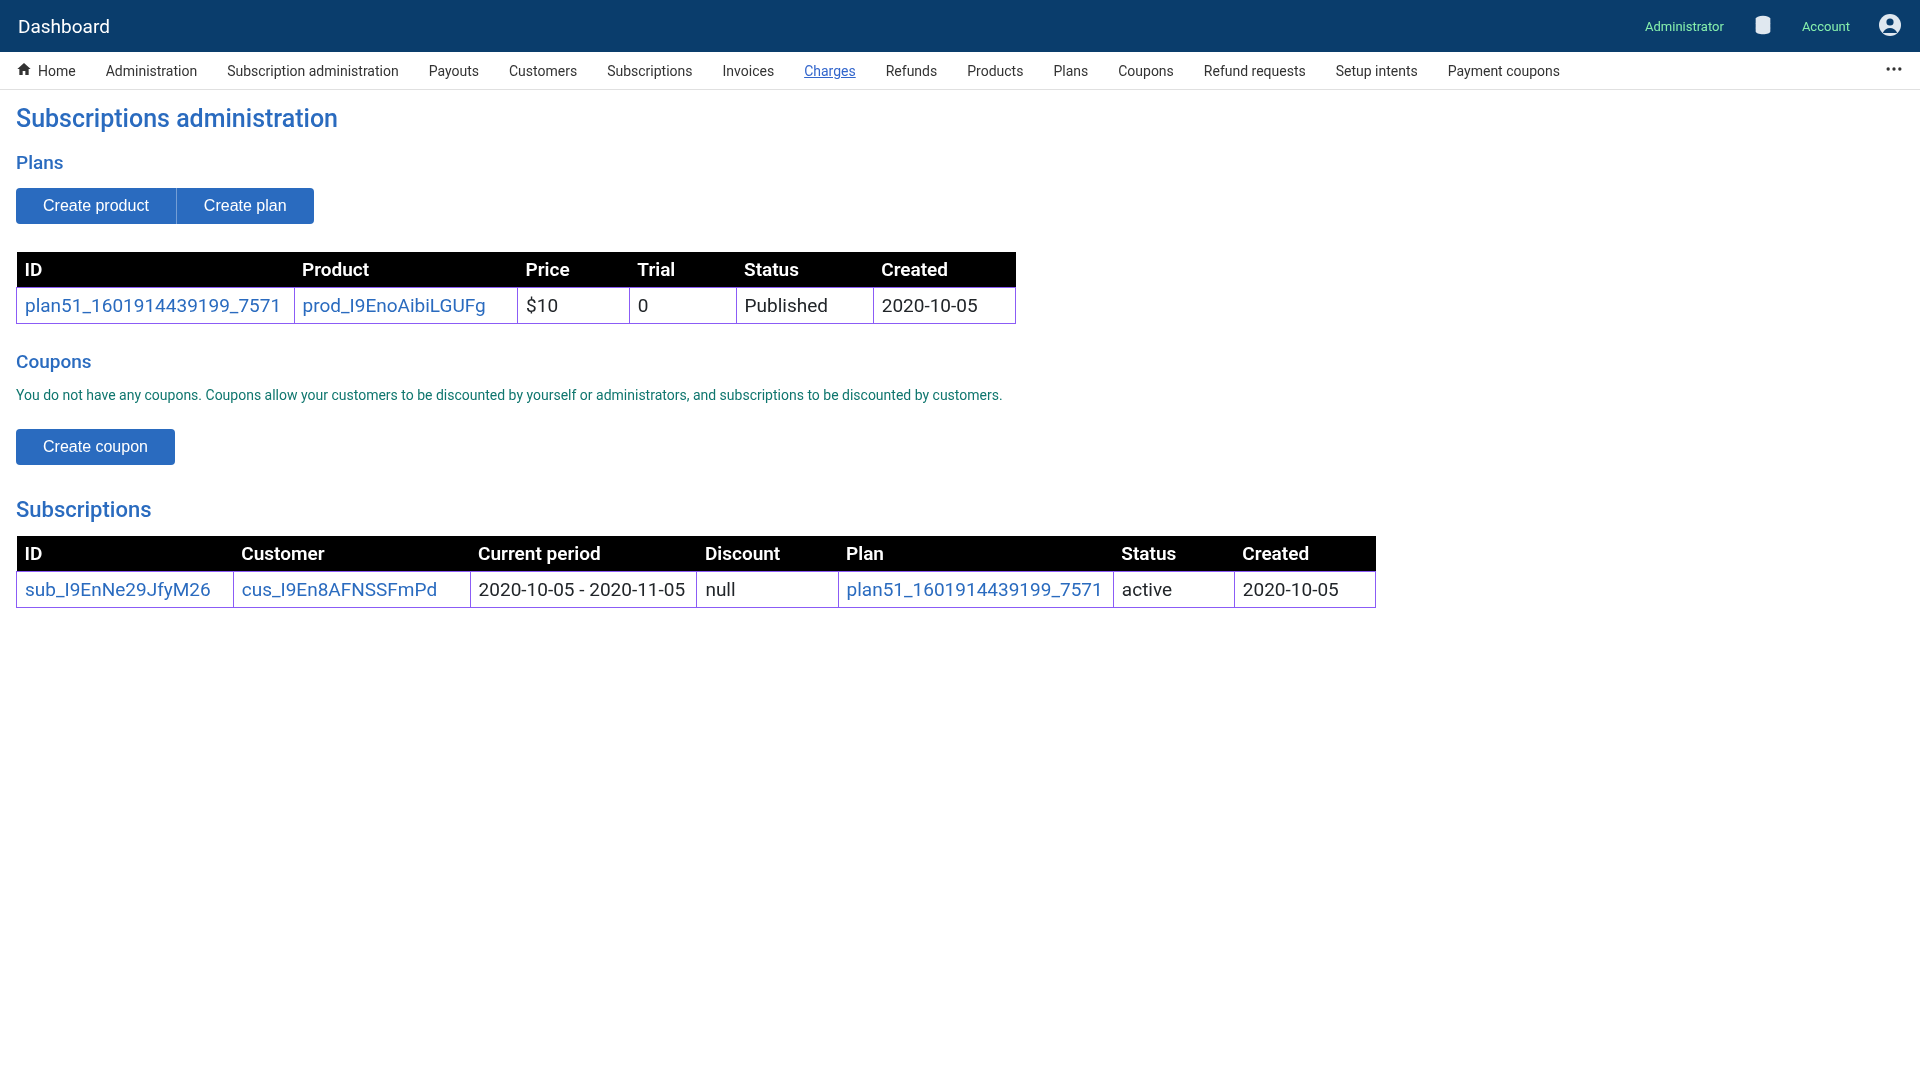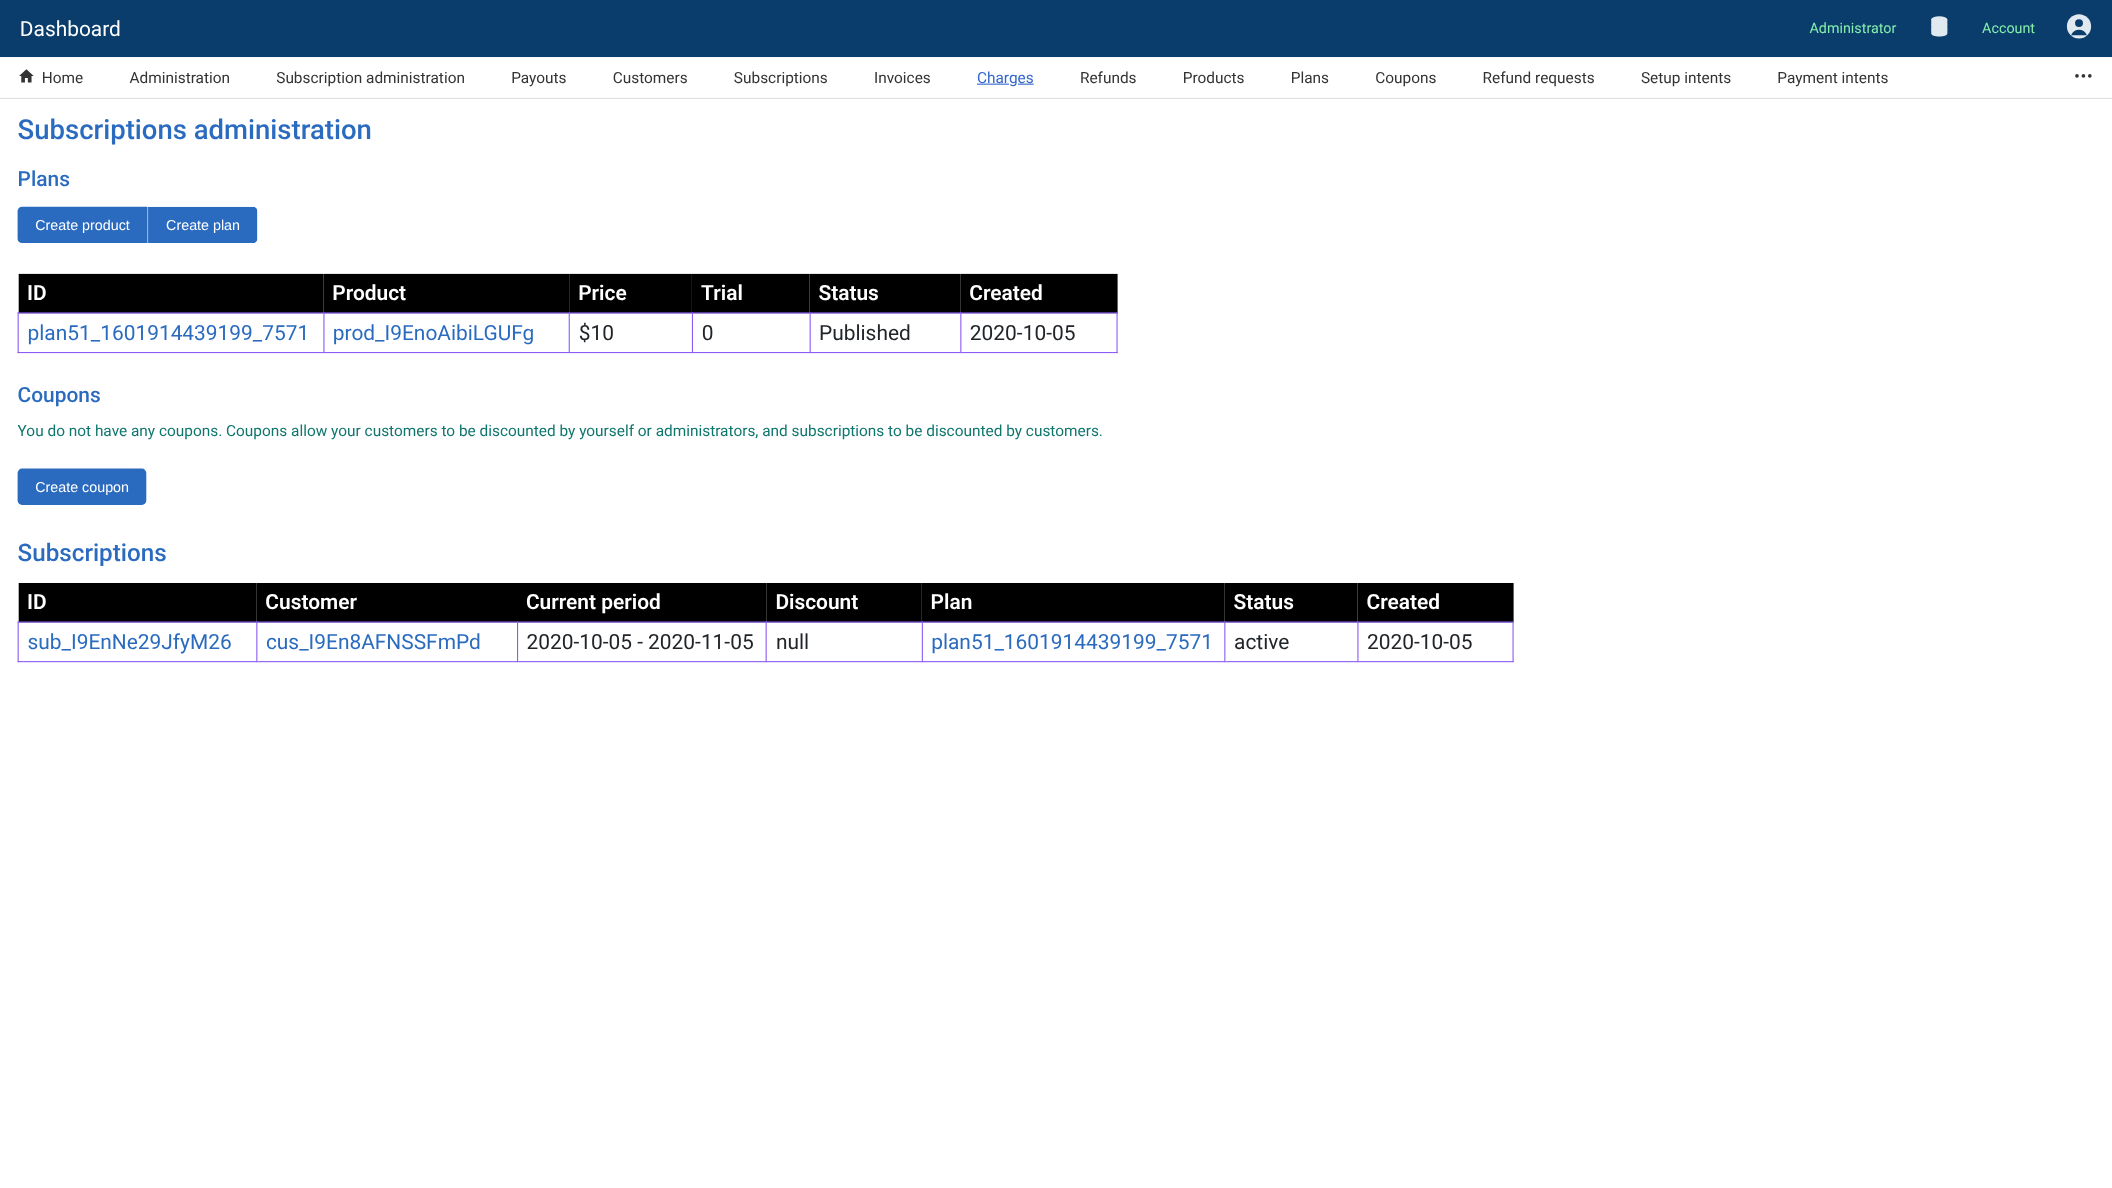--- a/index.html
+++ b/index.html
@@ -35,21 +35,21 @@
     color: #86efac;
   }
   .top-bar svg { fill: #e0e8f0; }
   .nav-bar {
     background: #fff;
     border-bottom: 1px solid #e0e0e0;
     height: 38px;
     display: flex;
     align-items: center;
     padding: 0 16px;
-    gap: 42px;
+    gap: 30px;
     font-size: 14px;
     color: #333;
   }
   .nav-bar .nav-item {
     color: #333;
     cursor: pointer;
     white-space: nowrap;
   }
   .nav-bar .nav-item.active {
     color: #3366cc;
@@ -83,22 +83,22 @@
     font-size: 22px;
   }
   .btn-row {
     display: flex;
     margin-bottom: 28px;
   }
   .btn {
     background: #2a6bbf;
     color: #fff;
     border: none;
-    padding: 9px 16px;
-    font-size: 13px;
+    padding: 9px 27px;
+    font-size: 16px;
     cursor: pointer;
   }
   .btn-row .btn:first-child {
     border-radius: 4px 0 0 4px;
   }
   .btn-row .btn:last-child {
     border-radius: 0 4px 4px 0;
     border-left: 1px solid rgba(255,255,255,0.35);
   }
   .btn.solo {
@@ -190,21 +190,21 @@
   <div class="nav-item">Customers</div>
   <div class="nav-item">Subscriptions</div>
   <div class="nav-item">Invoices</div>
   <div class="nav-item active">Charges</div>
   <div class="nav-item">Refunds</div>
   <div class="nav-item">Products</div>
   <div class="nav-item">Plans</div>
   <div class="nav-item">Coupons</div>
   <div class="nav-item">Refund requests</div>
   <div class="nav-item">Setup intents</div>
-  <div class="nav-item">Payment intents</div>
+  <div class="nav-item">Payment coupons</div>
   <span class="more-icon">
     <svg width="20" height="20" viewBox="0 0 24 24" fill="#333">
         <circle cx="5" cy="12" r="2"></circle>
         <circle cx="12" cy="12" r="2"></circle>
         <circle cx="19" cy="12" r="2"></circle>
       </svg>
   </span>
 </div>
 
 <div class="content">

